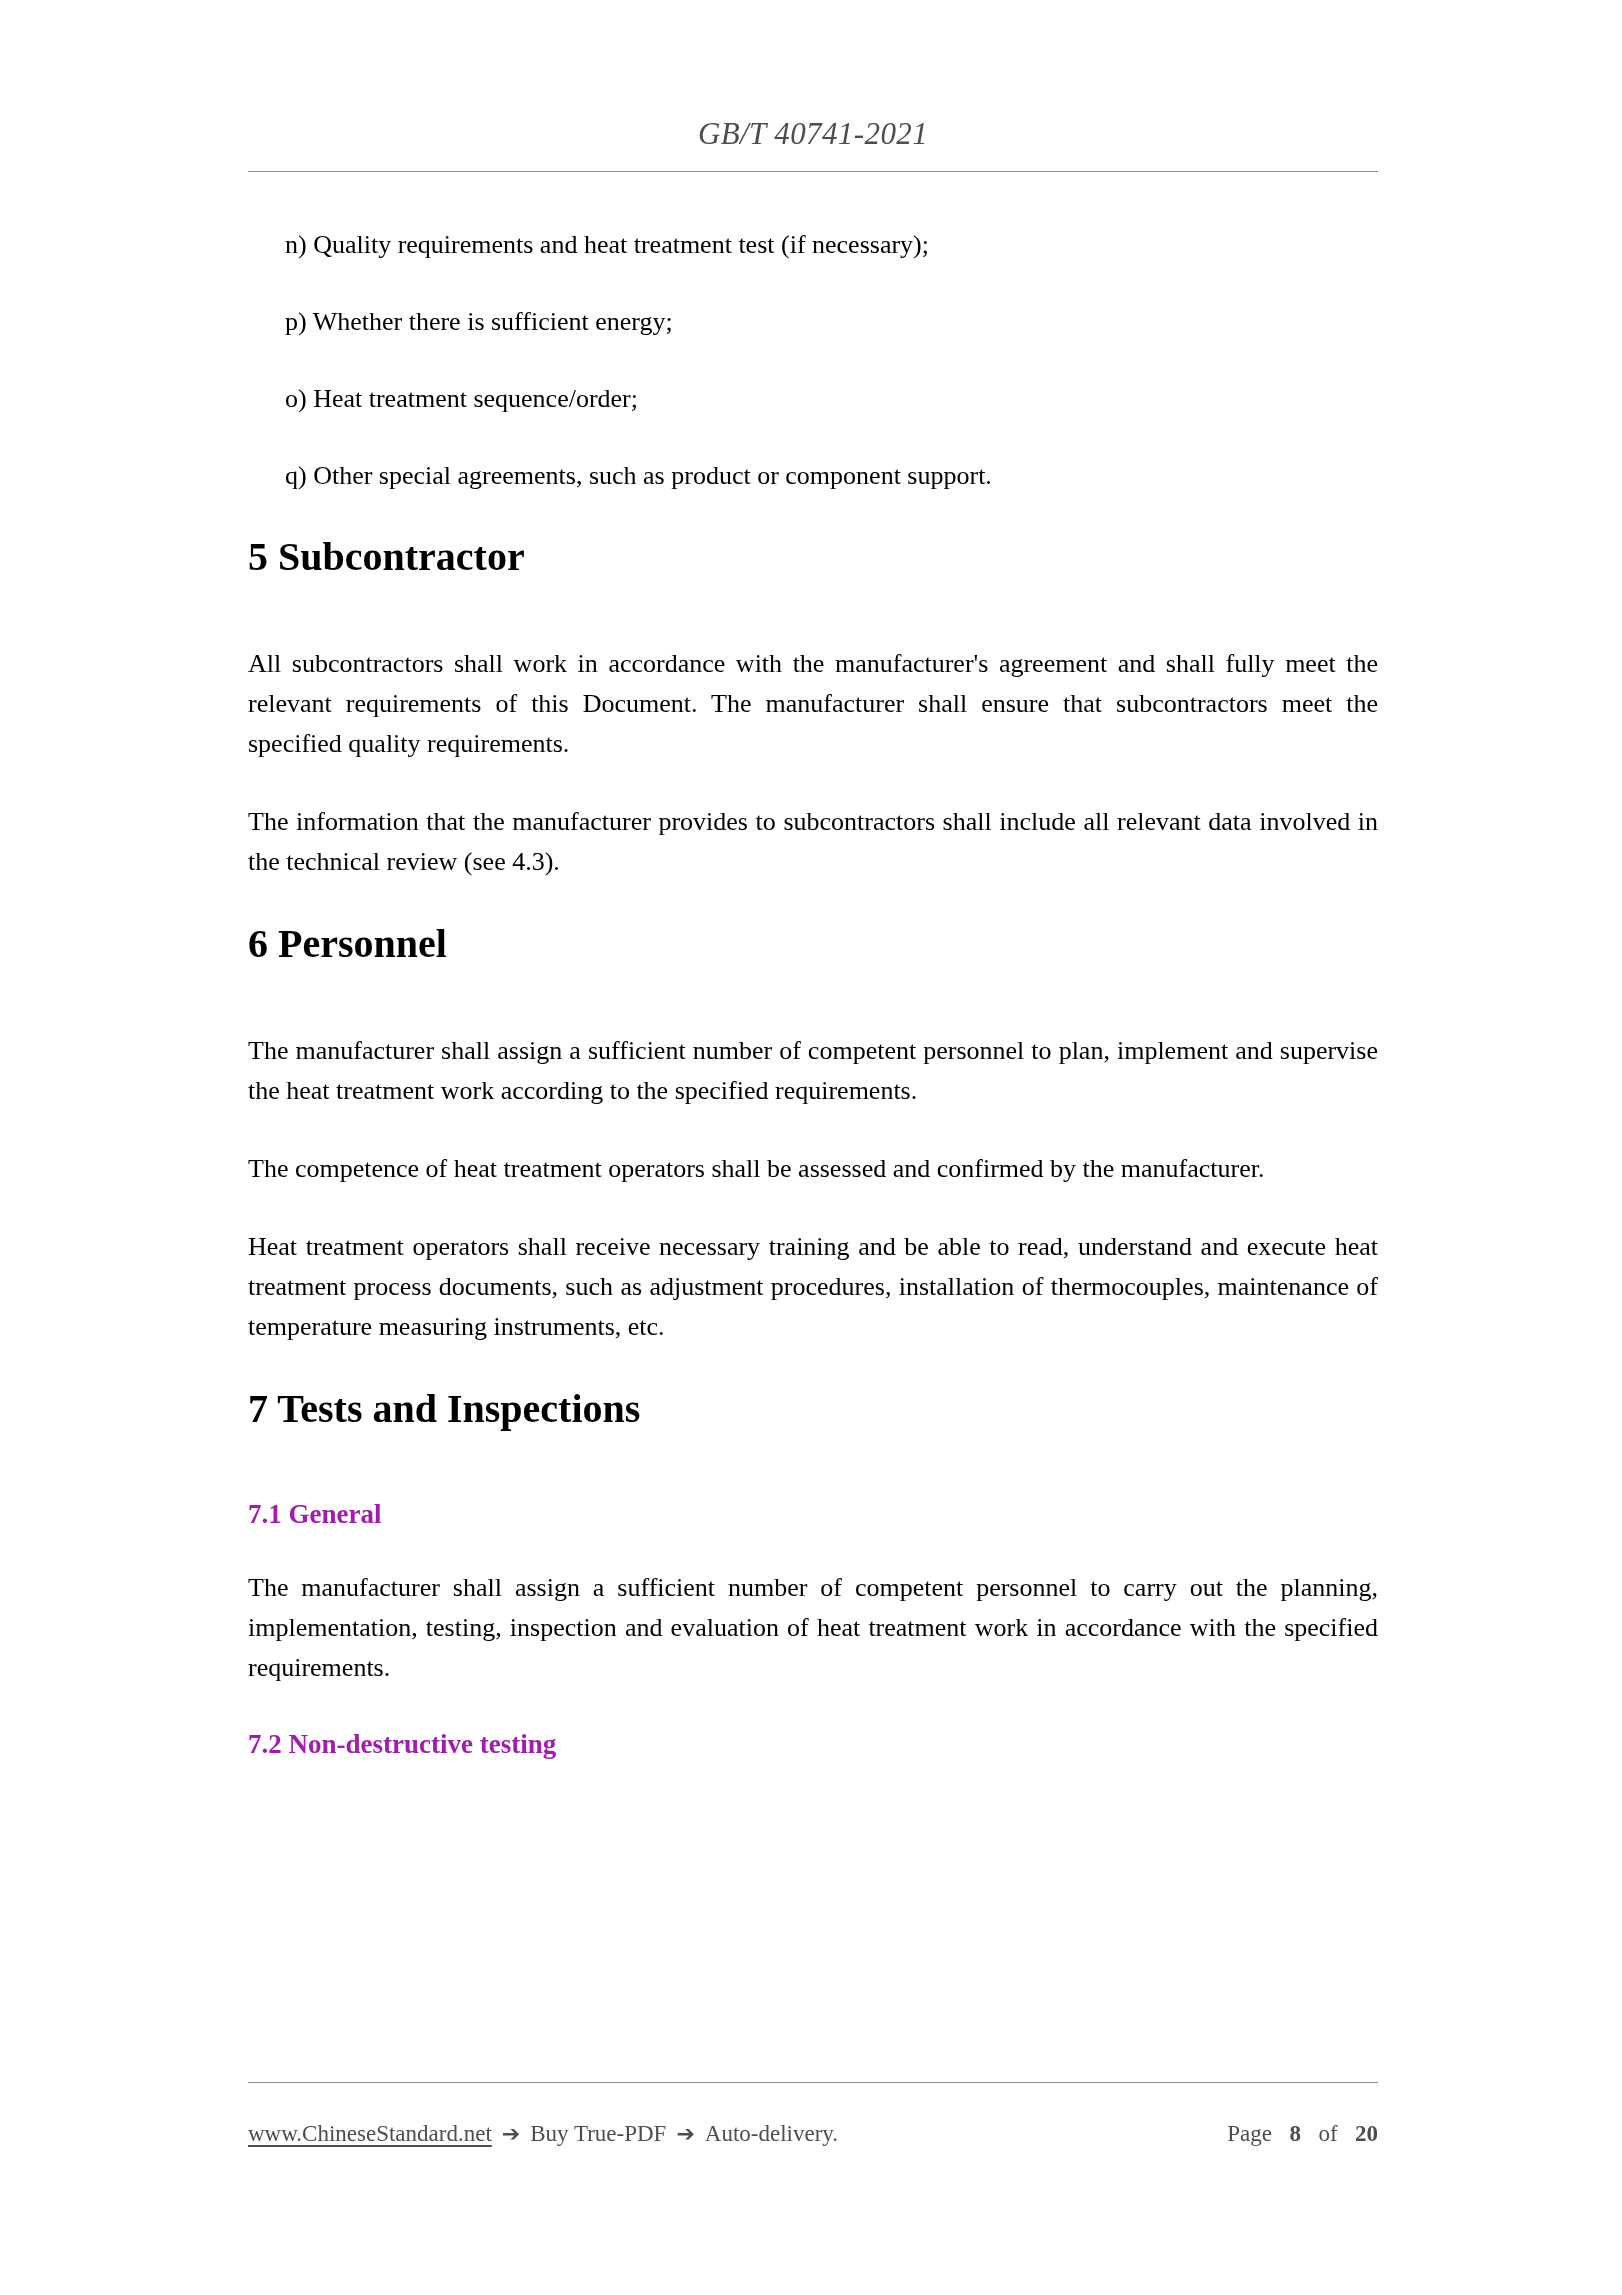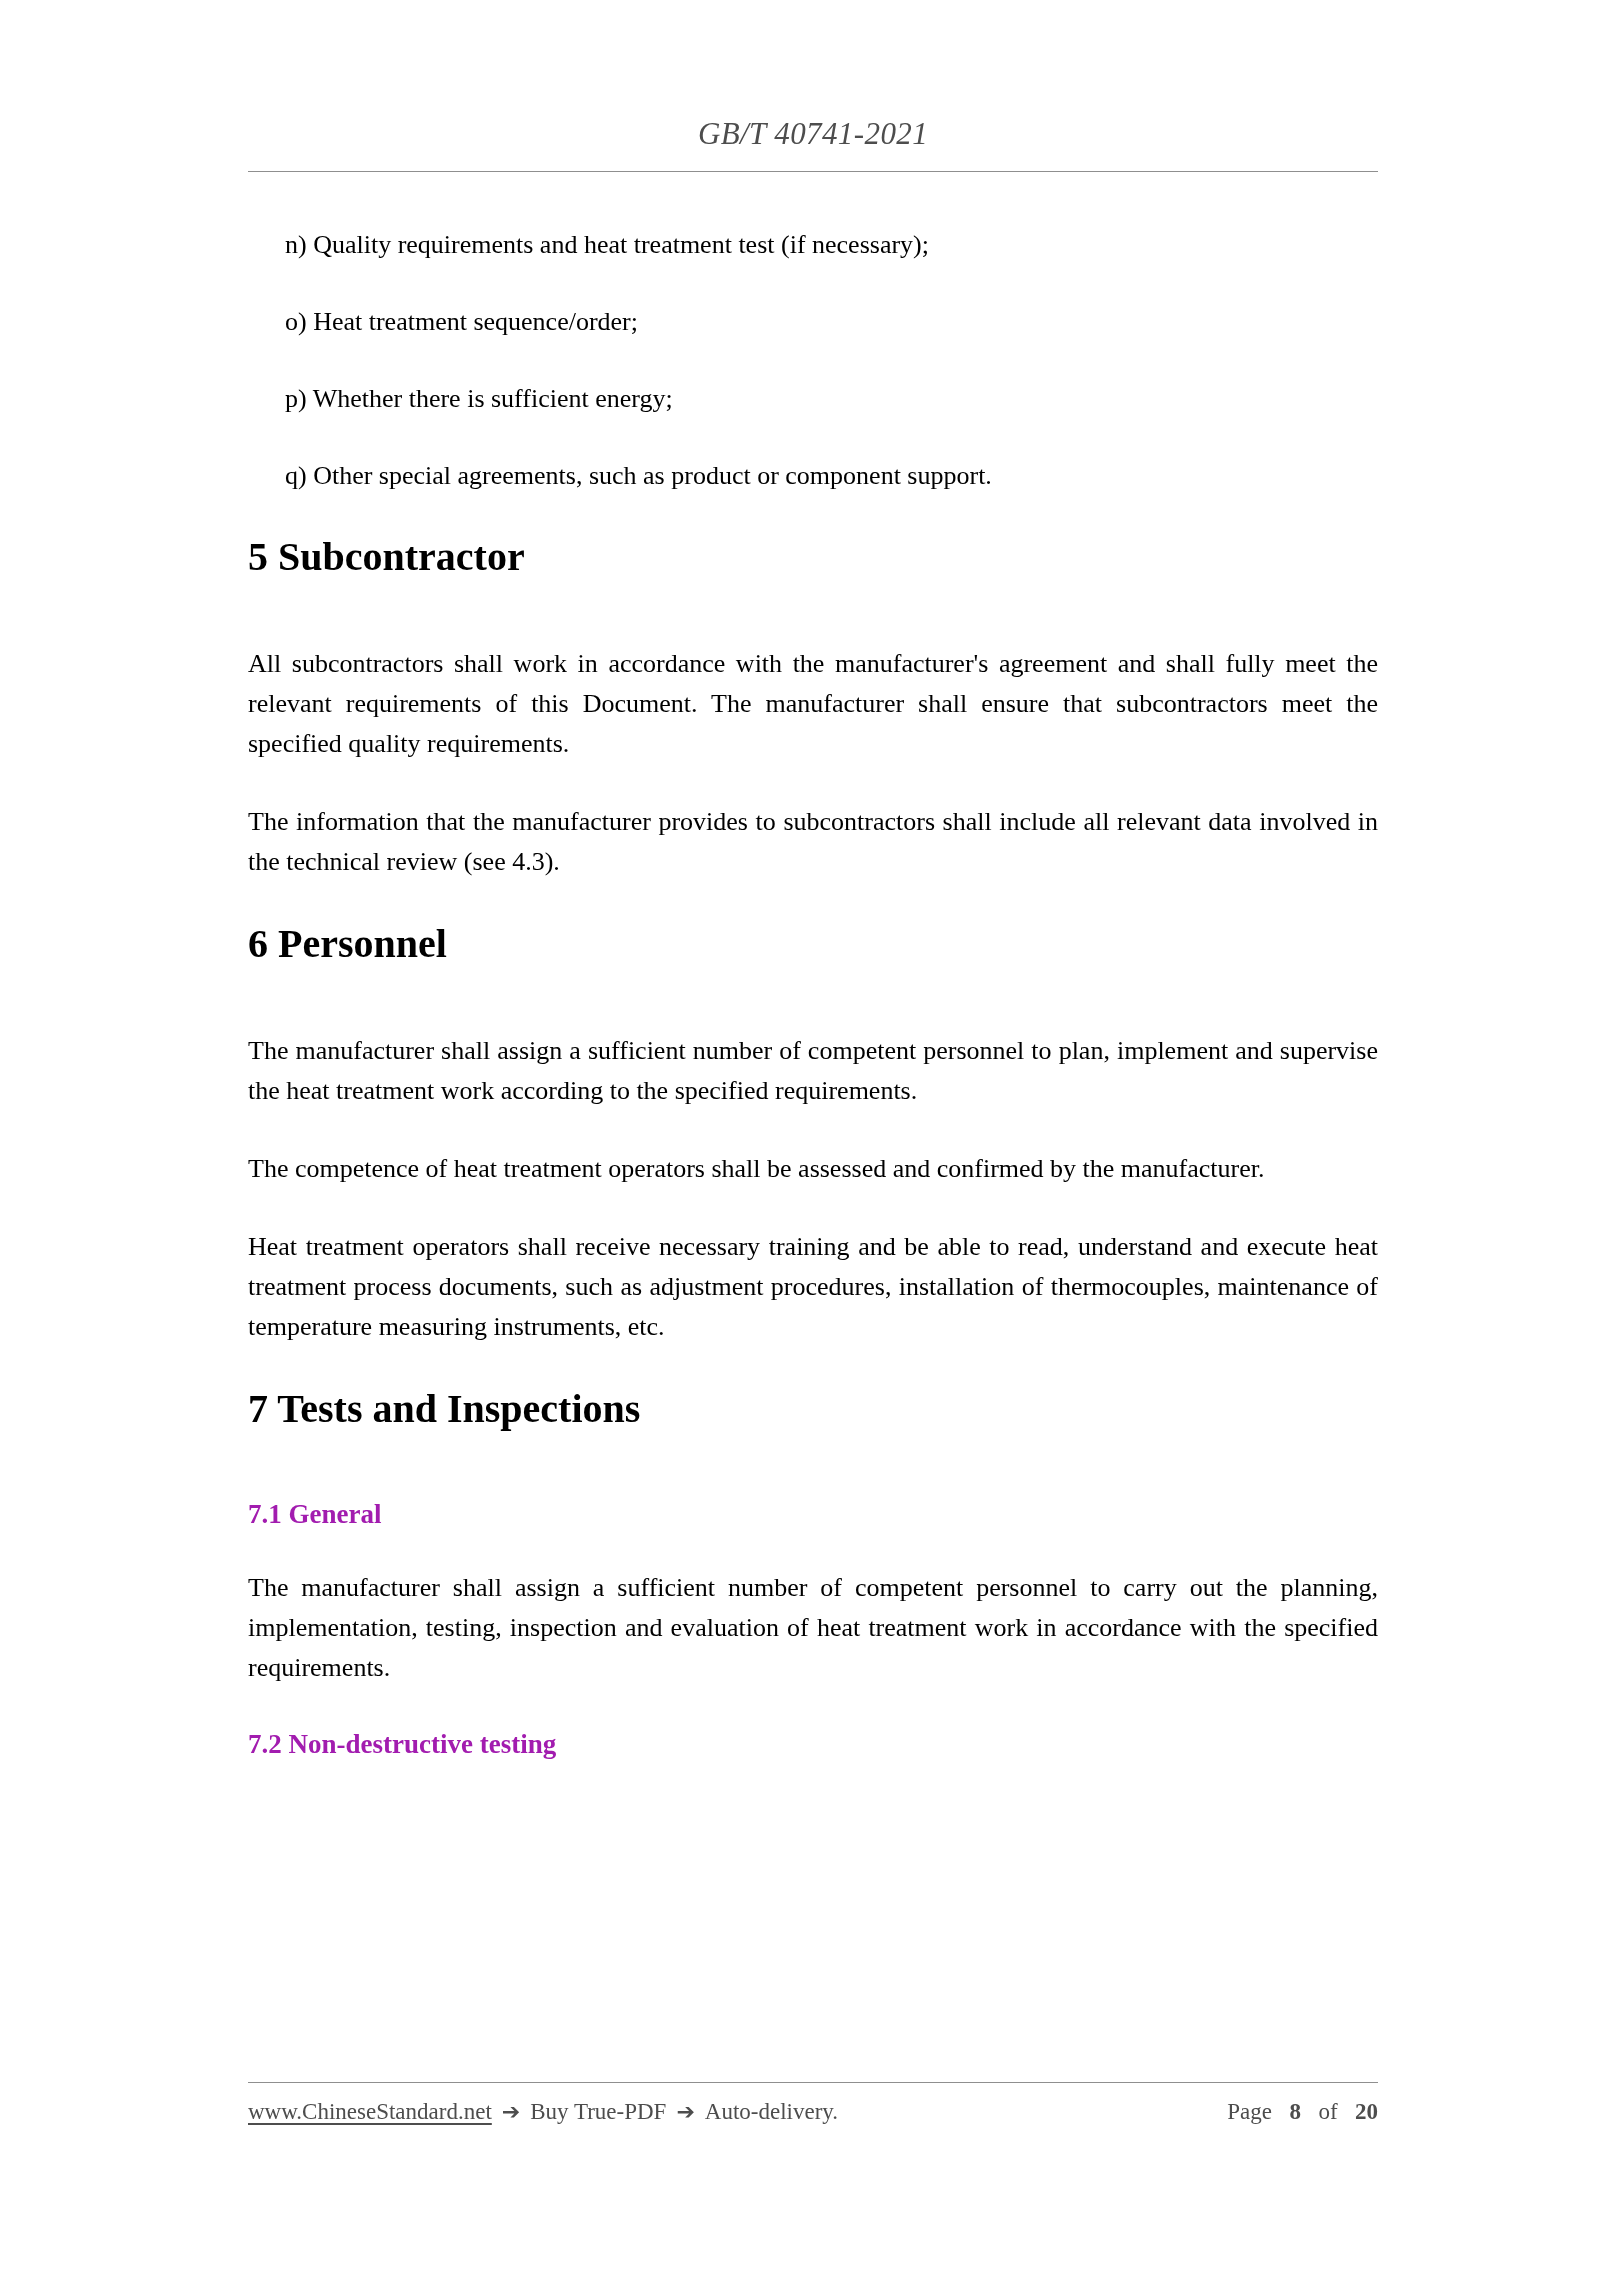--- a/index.html
+++ b/index.html
@@ -66,21 +66,21 @@
     position: absolute;
     left: 248px;
     right: 245px;
     top: 2082px;
   }
   .footer-rule {
     border: none;
     border-top: 1.7px solid #8f8f8f;
   }
   .footer-row {
-    margin-top: 12px;
+    margin-top: 34px;
     display: flex;
     justify-content: space-between;
     align-items: flex-end;
     font-size: 23px;
     line-height: 33px;
     color: #4d4d4d;
   }
   .footer-left { display: flex; align-items: baseline; gap: 10px; }
   .footer-link {
     color: #4d4d4d;
@@ -101,22 +101,22 @@
 <body>
 
 <div class="page">
   <div class="content">
 
     <div class="doc-code">GB/T 40741-2021</div>
     <hr class="header-rule">
 
     <div class="list-block">
       <p class="list-item">n) Quality requirements and heat treatment test (if necessary);</p>
+      <p class="list-item">p) Whether there is sufficient energy;</p>
       <p class="list-item">o) Heat treatment sequence/order;</p>
-      <p class="list-item">p) Whether there is sufficient energy;</p>
       <p class="list-item">q) Other special agreements, such as product or component support.</p>
     </div>
 
     <section>
       <h2 class="section-heading">5 Subcontractor</h2>
       <p class="para">All subcontractors shall work in accordance with the manufacturer's agreement and shall fully meet the relevant requirements of this Document. The manufacturer shall ensure that subcontractors meet the specified quality requirements.</p>
       <p class="para">The information that the manufacturer provides to subcontractors shall include all relevant data involved in the technical review (see 4.3).</p>
     </section>
 
     <section>

